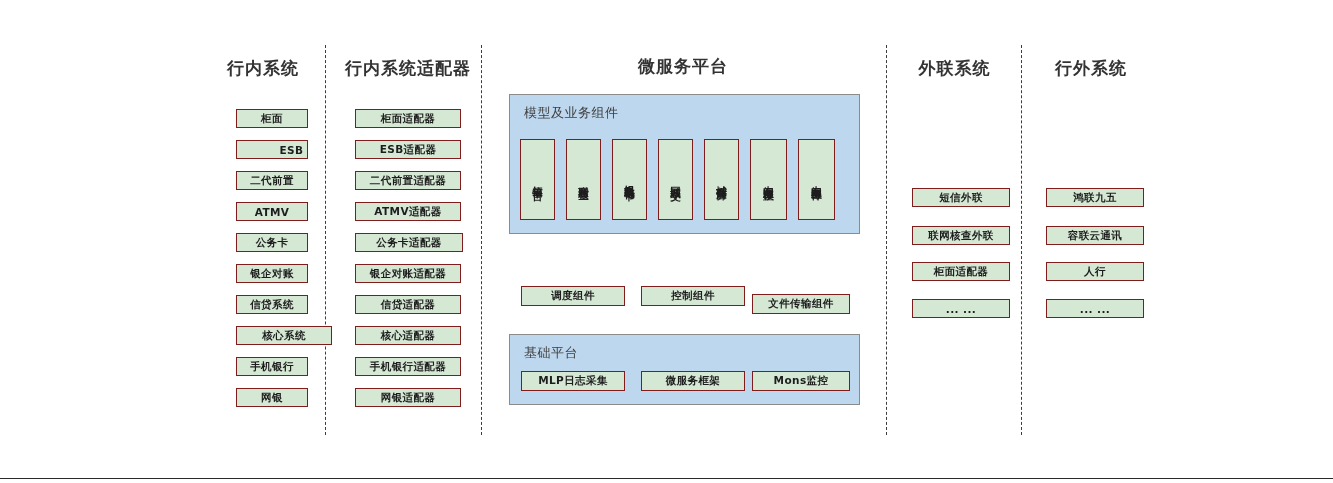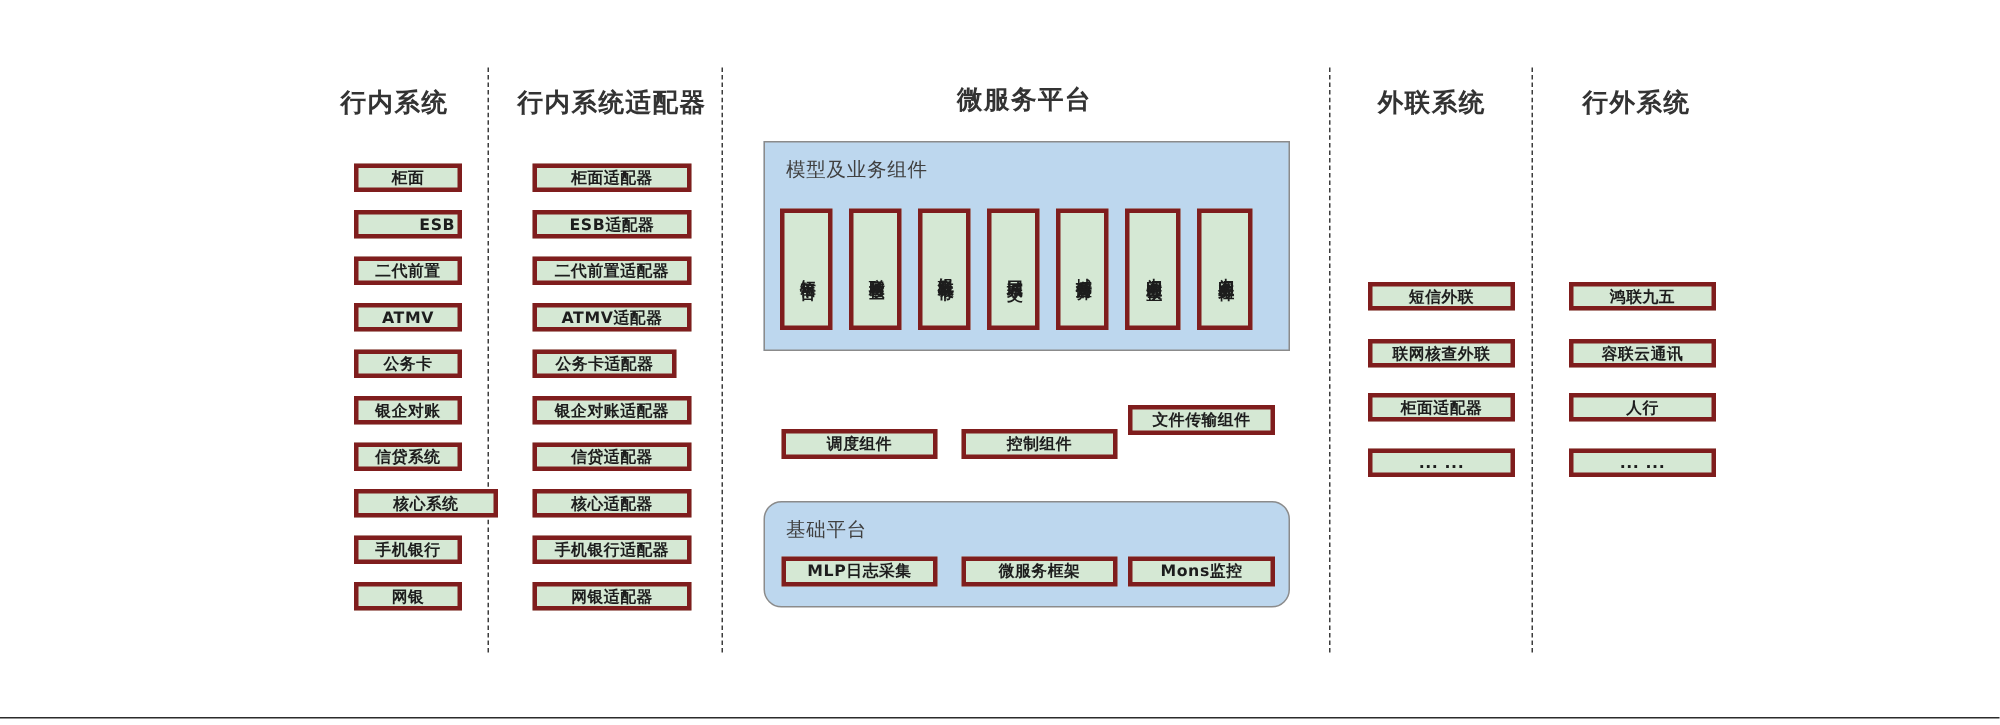--- a/index.html
+++ b/index.html
@@ -49,21 +49,21 @@
     font-weight: bold;
     color: #333333;
     letter-spacing: 1px;
     white-space: nowrap;
   }
 
   
   .node {
     position: absolute;
     background: #d5e8d4;
-    border: 3px solid #7f1d1d;
+    border: 1px solid #7f1d1d;
     box-sizing: border-box;
     display: flex;
     align-items: center;
     justify-content: center;
     font-size: 10.5px;
     font-weight: bold;
     color: #1d1d1d;
     letter-spacing: 0.4px;
     white-space: nowrap;
   }
@@ -118,43 +118,43 @@
   <div class="node" style="left:236px; top:264px; width:72px; height:19px;">银企对账</div>
   <div class="node" style="left:236px; top:295px; width:72px; height:19px;">信贷系统</div>
   <div class="node" style="left:236px; top:326px; width:96px; height:19px;">核心系统</div>
   <div class="node" style="left:236px; top:357px; width:72px; height:19px;">手机银行</div>
   <div class="node" style="left:236px; top:388px; width:72px; height:19px;">网银</div>
 
   <div class="node" style="left:355px; top:109px; width:106px; height:19px;">柜面适配器</div>
   <div class="node" style="left:355px; top:140px; width:106px; height:19px;">ESB适配器</div>
   <div class="node" style="left:355px; top:171px; width:106px; height:19px;">二代前置适配器</div>
   <div class="node" style="left:355px; top:202px; width:106px; height:19px;">ATMV适配器</div>
-  <div class="node" style="left:355px; top:233px; width:96px; height:19px;">公务卡适配器</div>
+  <div class="node" style="left:355px; top:233px; width:108px; height:19px;">公务卡适配器</div>
   <div class="node" style="left:355px; top:264px; width:106px; height:19px;">银企对账适配器</div>
   <div class="node" style="left:355px; top:295px; width:106px; height:19px;">信贷适配器</div>
   <div class="node" style="left:355px; top:326px; width:106px; height:19px;">核心适配器</div>
   <div class="node" style="left:355px; top:357px; width:106px; height:19px;">手机银行适配器</div>
   <div class="node" style="left:355px; top:388px; width:106px; height:19px;">网银适配器</div>
 
   <div class="panel" style="left:509px; top:94px; width:351px; height:140px;">
     <div class="panel-title">模型及业务组件</div>
   </div>
   <div class="node vertical" style="left:520px; top:139px; width:35px; height:81px;">短信平台</div>
   <div class="node vertical" style="left:566px; top:139px; width:35px; height:81px;">联网核查</div>
   <div class="node vertical" style="left:612px; top:139px; width:35px; height:81px;">银联及银行卡</div>
   <div class="node vertical" style="left:658px; top:139px; width:35px; height:81px;">同城票交</div>
   <div class="node vertical" style="left:704px; top:139px; width:35px; height:81px;">城商行清算</div>
   <div class="node vertical" style="left:750px; top:139px; width:37px; height:81px;">中间业务模型</div>
   <div class="node vertical" style="left:798px; top:139px; width:37px; height:81px;">中间业务组件</div>
 
   <div class="node" style="left:521px; top:286px; width:104px; height:20px;">调度组件</div>
   <div class="node" style="left:641px; top:286px; width:104px; height:20px;">控制组件</div>
-  <div class="node" style="left:752px; top:270px; width:98px; height:20px;">文件传输组件</div>
+  <div class="node" style="left:752px; top:294px; width:98px; height:20px;">文件传输组件</div>
 
-  <div class="panel" style="left:509px; top:334px; width:351px; height:71px;border-radius:12px;">
+  <div class="panel" style="left:509px; top:334px; width:351px; height:71px;">
     <div class="panel-title">基础平台</div>
   </div>
   <div class="node" style="left:521px; top:371px; width:104px; height:20px;">MLP日志采集</div>
   <div class="node" style="left:641px; top:371px; width:104px; height:20px;">微服务框架</div>
   <div class="node" style="left:752px; top:371px; width:98px; height:20px;">Mons监控</div>
 
   <div class="node" style="left:912px; top:188px; width:98px; height:19px;">短信外联</div>
   <div class="node" style="left:912px; top:226px; width:98px; height:19px;">联网核查外联</div>
   <div class="node" style="left:912px; top:262px; width:98px; height:19px;">柜面适配器</div>
   <div class="node" style="left:912px; top:299px; width:98px; height:19px;">... ...</div>

